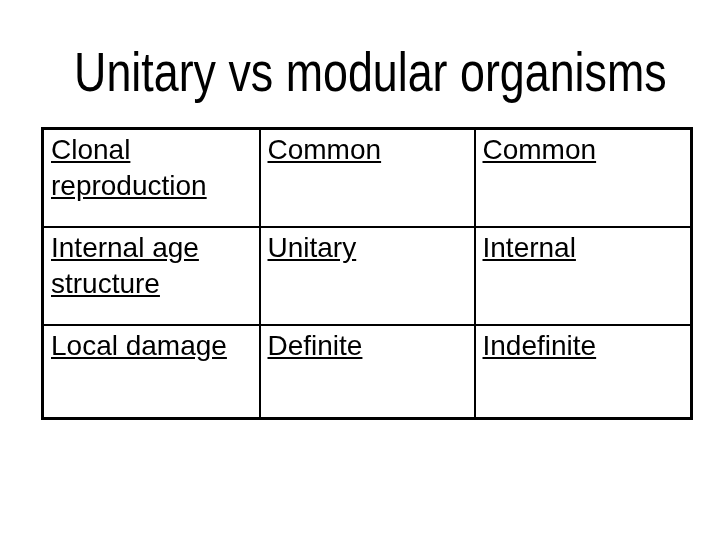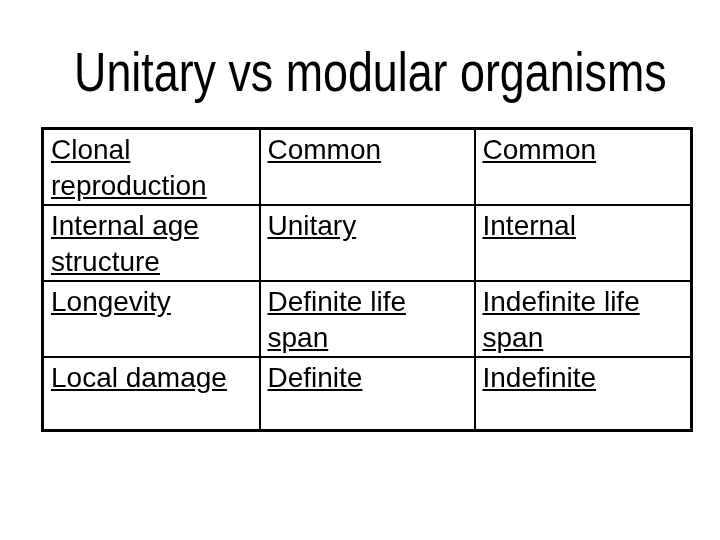--- a/index.html
+++ b/index.html
@@ -80,26 +80,19 @@
 reproduction</td>
       <td>Common</td>
       <td>Common</td>
     </tr>
     <tr class="r2">
       <td>Internal age
 structure</td>
       <td>Unitary</td>
       <td>Internal</td>
     </tr>
-    <tr class="r3">
-      <td>Longevity</td>
-      <td>Definite life
-span</td>
-      <td>Indefinite life
-span</td>
-    </tr>
     <tr class="r4">
       <td>Local damage</td>
       <td>Definite</td>
       <td>Indefinite</td>
     </tr>
   </tbody>
 </table>
 
 </body></html>

